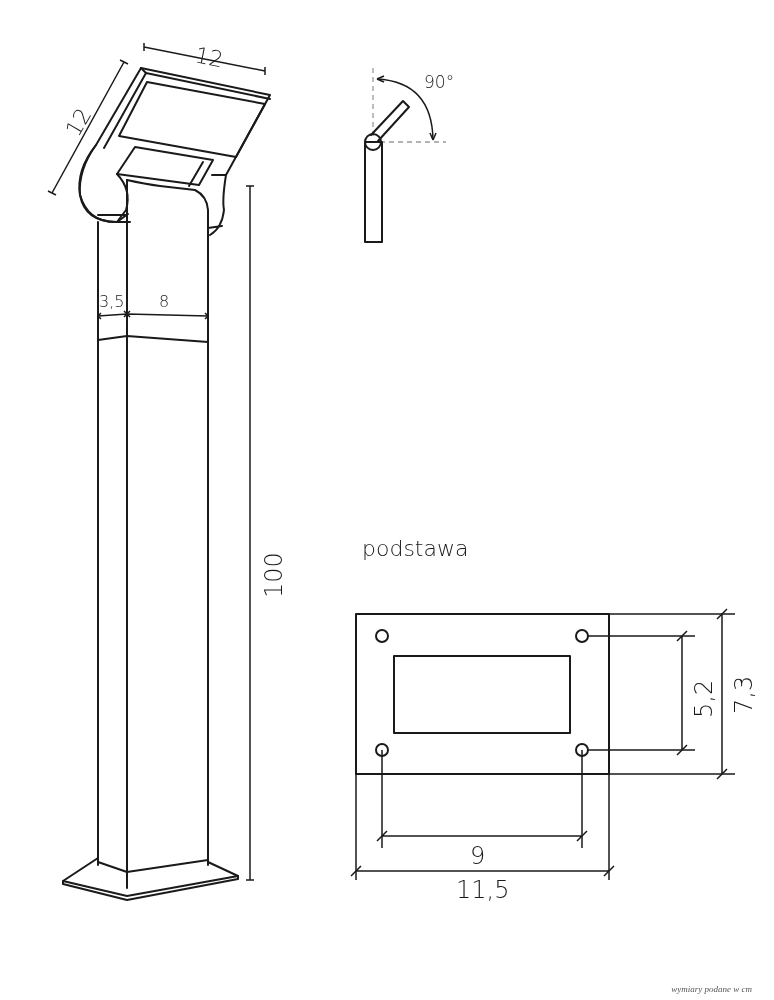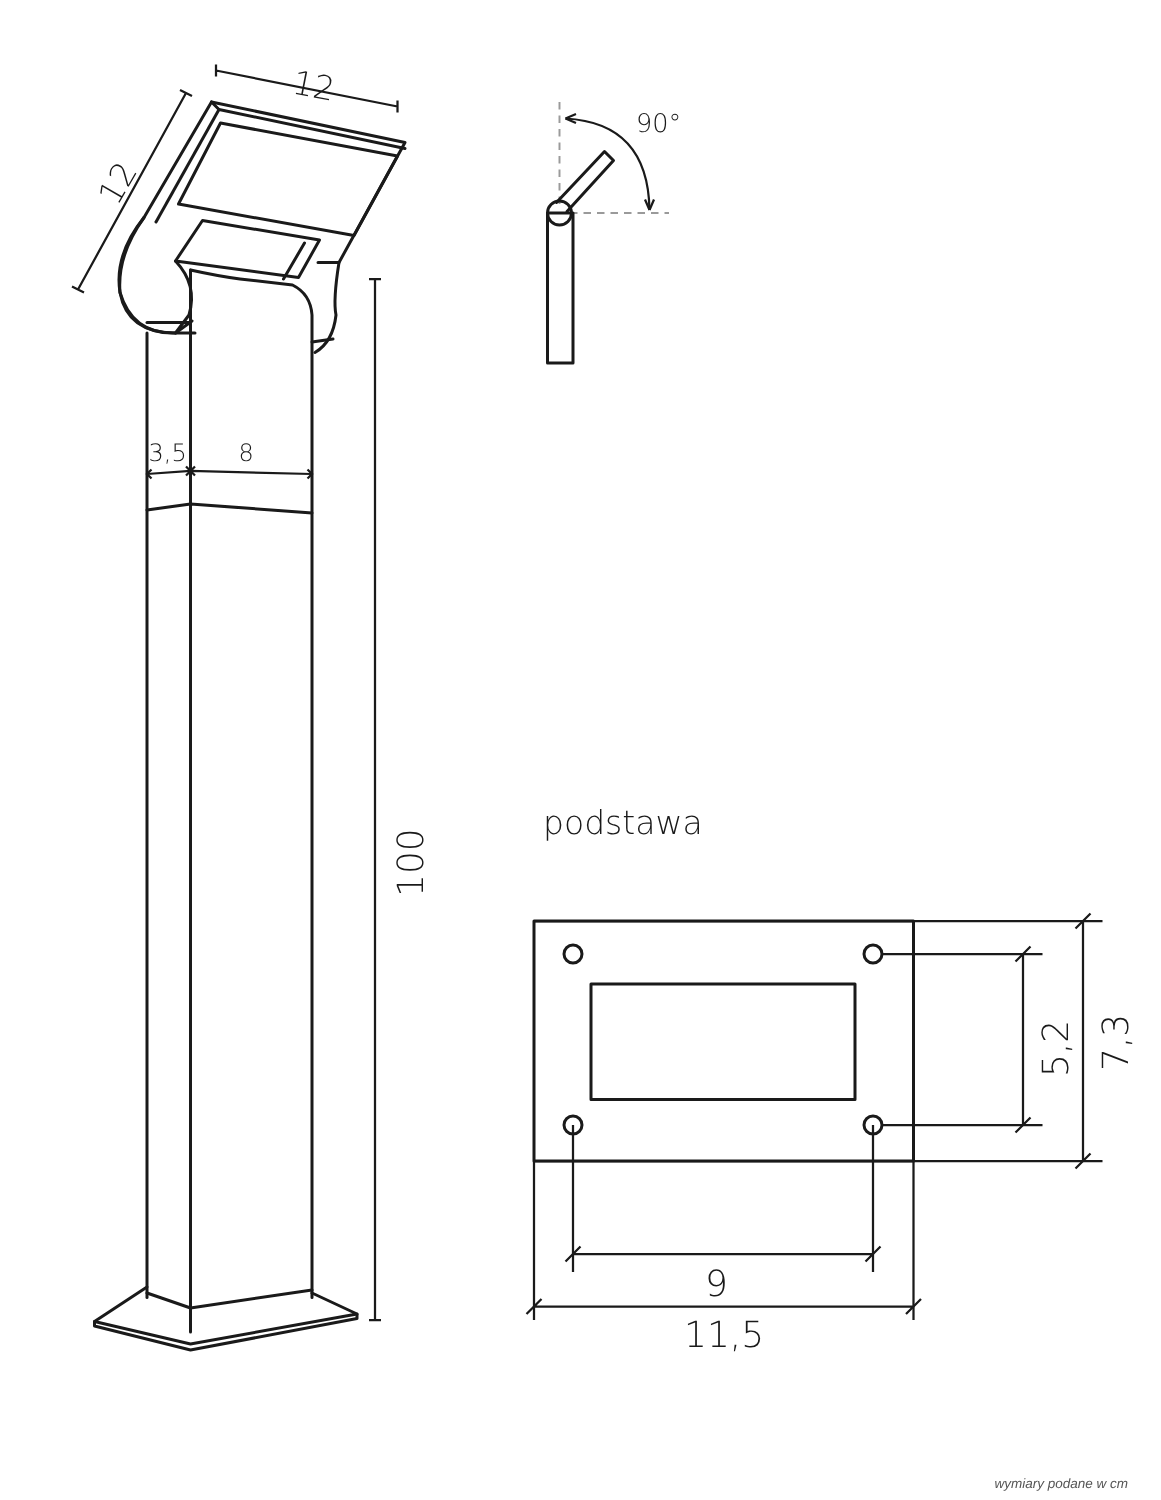--- a/index.html
+++ b/index.html
@@ -2,21 +2,21 @@
 <html><head>
 <meta charset="utf-8">
 <style>
   html,body{margin:0;padding:0;background:#ffffff;}
   body{width:774px;height:1000px;position:relative;overflow:hidden;font-family:"DejaVu Sans","Liberation Sans",sans-serif;}
   svg{position:absolute;left:0;top:0;}
   .ln{fill:none;stroke:#1a1a1a;stroke-width:2;stroke-linejoin:round;stroke-linecap:round;}
   .thin{fill:none;stroke:#1a1a1a;stroke-width:1.5;}
   .dash{fill:none;stroke:#9a9a9a;stroke-width:1.3;stroke-dasharray:5 4;}
   .lbl{fill:#1a1a1a;font-family:"DejaVu Sans","Liberation Sans",sans-serif;font-weight:300;}
-  .note{position:absolute;right:22px;top:984px;font-size:9px;font-style:italic;color:#555;font-family:Liberation Sans, sans-serif;}
+  .note{position:absolute;right:22px;top:984px;font-size:9px;font-style:italic;color:#555;font-family:Liberation Serif, serif;}
 </style>
 </head>
 <body>
 
 <svg width="774" height="1000" viewBox="0 0 774 1000">
 
   <g>
 
     <path class="ln" d="M141,68 L270,95 L226,175 L212,175"></path>
     <path class="ln" d="M141,68 L96,145 Q76,170 80,195 Q88,222 115,222 L130,222"></path>

